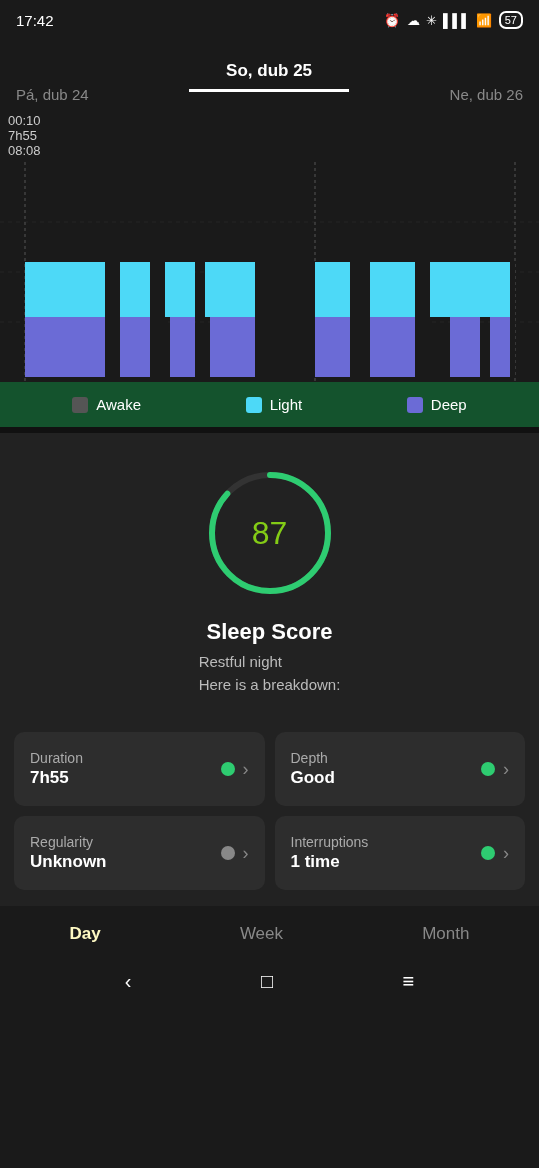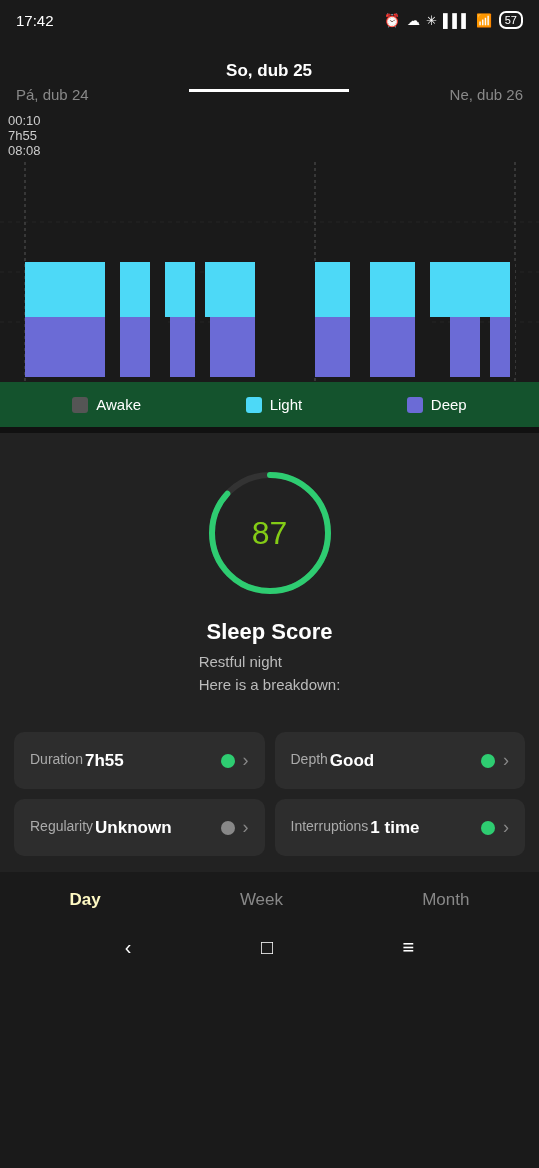--- a/index.html
+++ b/index.html
@@ -171,21 +171,21 @@
     .metric-card {
       background: #2d2d2d;
       border-radius: 10px;
       padding: 18px 16px;
       display: flex;
       align-items: center;
       justify-content: space-between;
     }
     .metric-info {
       display: flex;
-      flex-direction: row;
+      flex-direction: column;
       gap: 2px;
     }
     .metric-label {
       font-size: 14px;
       color: #aaa;
     }
     .metric-value {
       font-size: 17px;
       font-weight: 600;
       color: #fff;

